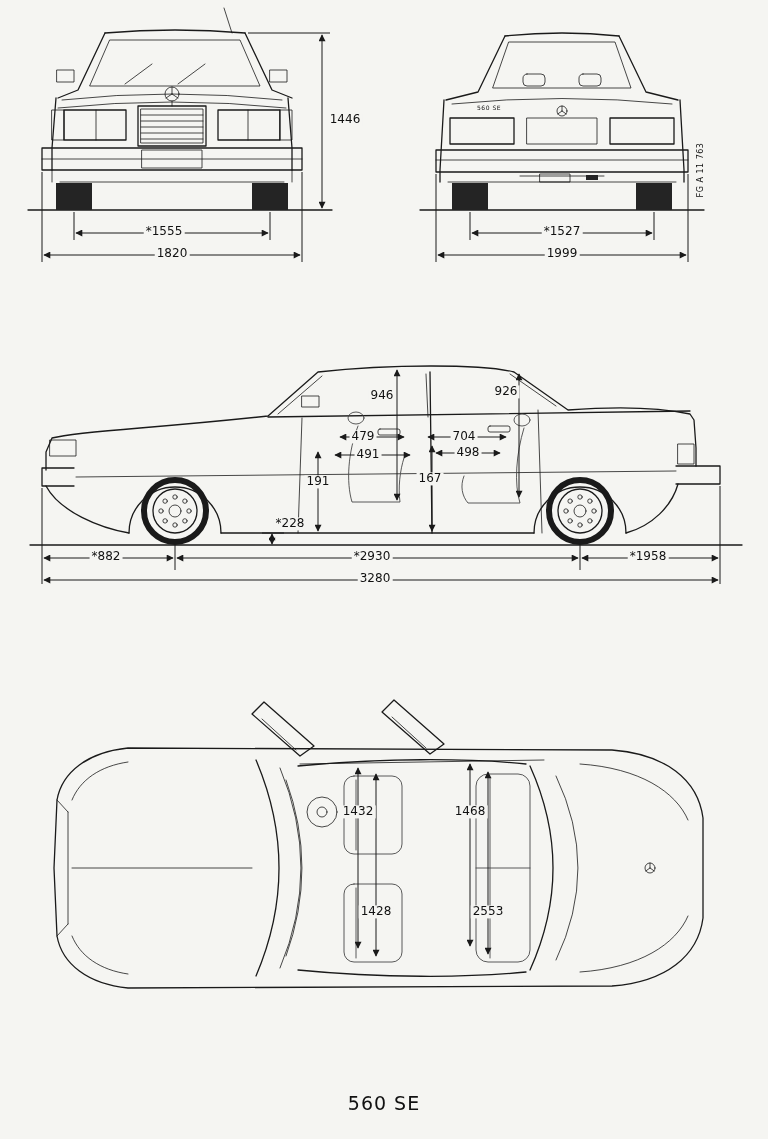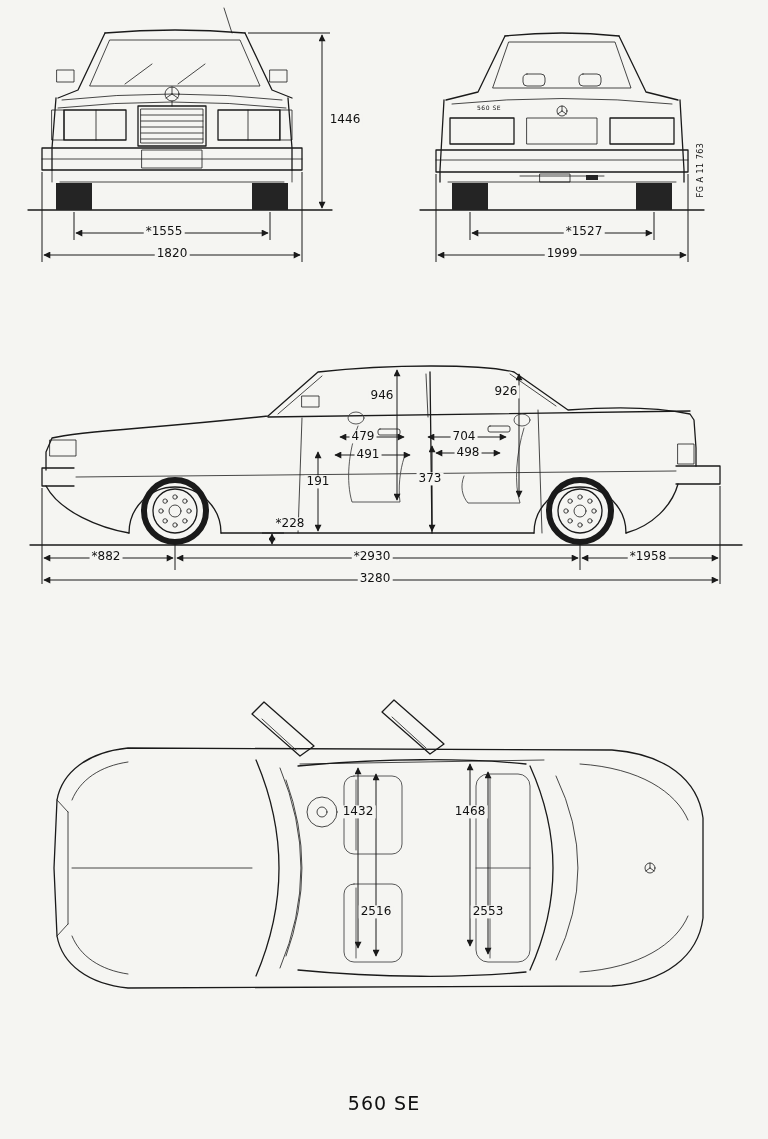--- a/index.html
+++ b/index.html
@@ -263,38 +263,38 @@
     <line x1="470" y1="764" x2="470" y2="946" class="dim-ln" marker-start="url(#ah)" marker-end="url(#ah)"></line>
     <line x1="488" y1="772" x2="488" y2="954" class="dim-ln" marker-start="url(#ah)" marker-end="url(#ah)"></line>
   </g>
 </svg>
 
 <div class="dim" style="left:345px;top:120px">1446</div>
 <div class="dim" style="left:164px;top:232px">*1555</div>
 <div class="dim" style="left:172px;top:254px">1820</div>
 
 <div class="badge" style="left:489px;top:108px">560 SE</div>
-<div class="dim" style="left:584px;top:232px">*1527</div>
+<div class="dim" style="left:562px;top:232px">*1527</div>
 <div class="dim" style="left:562px;top:254px">1999</div>
 <div class="refcode" style="left:700px;top:170px">FG A 11 763</div>
 
 <div class="dim" style="left:382px;top:396px">946</div>
 <div class="dim" style="left:506px;top:392px">926</div>
 <div class="dim" style="left:363px;top:437px">479</div>
 <div class="dim" style="left:368px;top:455px">491</div>
 <div class="dim" style="left:464px;top:437px">704</div>
 <div class="dim" style="left:468px;top:453px">498</div>
 <div class="dim" style="left:318px;top:482px">191</div>
-<div class="dim" style="left:430px;top:479px">373</div>
+<div class="dim" style="left:430px;top:479px">167</div>
 <div class="dim" style="left:290px;top:524px">*228</div>
 <div class="dim" style="left:106px;top:557px">*882</div>
 <div class="dim" style="left:372px;top:557px">*2930</div>
 <div class="dim" style="left:648px;top:557px">*1958</div>
 <div class="dim" style="left:375px;top:579px">3280</div>
 
 <div class="dim" style="left:358px;top:812px">1432</div>
-<div class="dim" style="left:376px;top:912px">2516</div>
+<div class="dim" style="left:376px;top:912px">1428</div>
 <div class="dim" style="left:470px;top:812px">1468</div>
 <div class="dim" style="left:488px;top:912px">2553</div>
 
 <div class="caption">560 SE</div>
 
 </div>
 
 </body></html>

